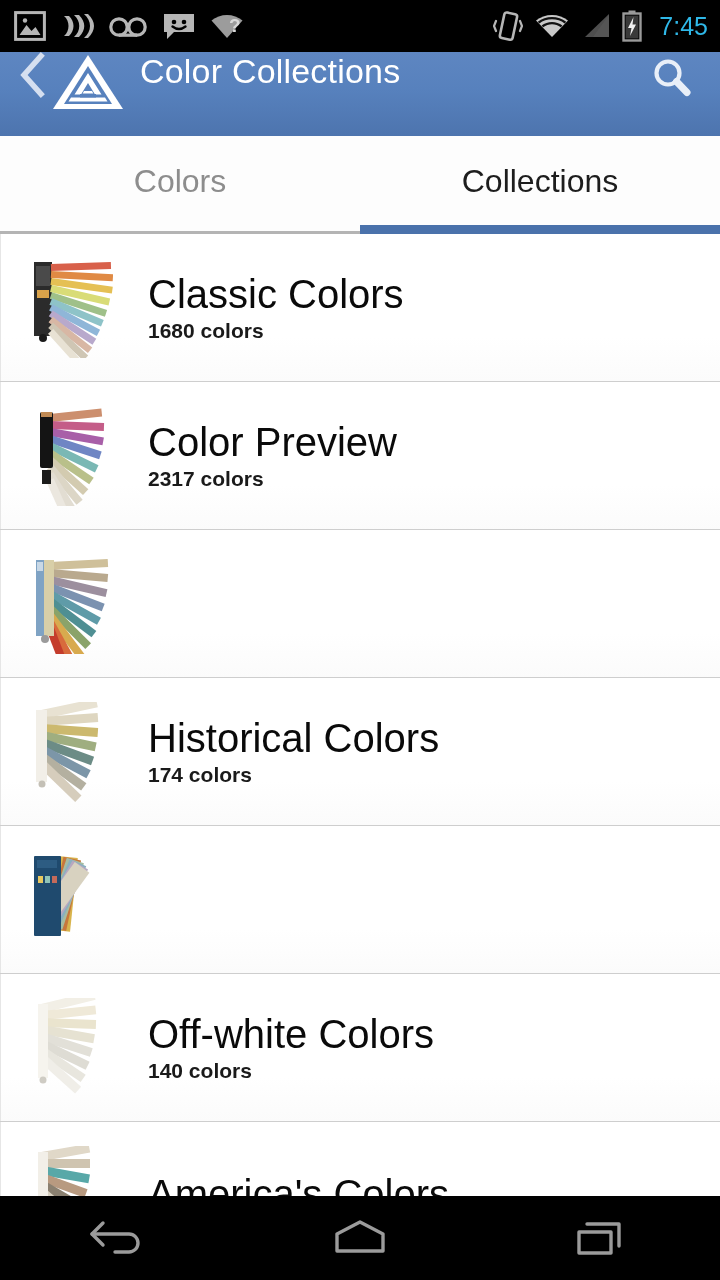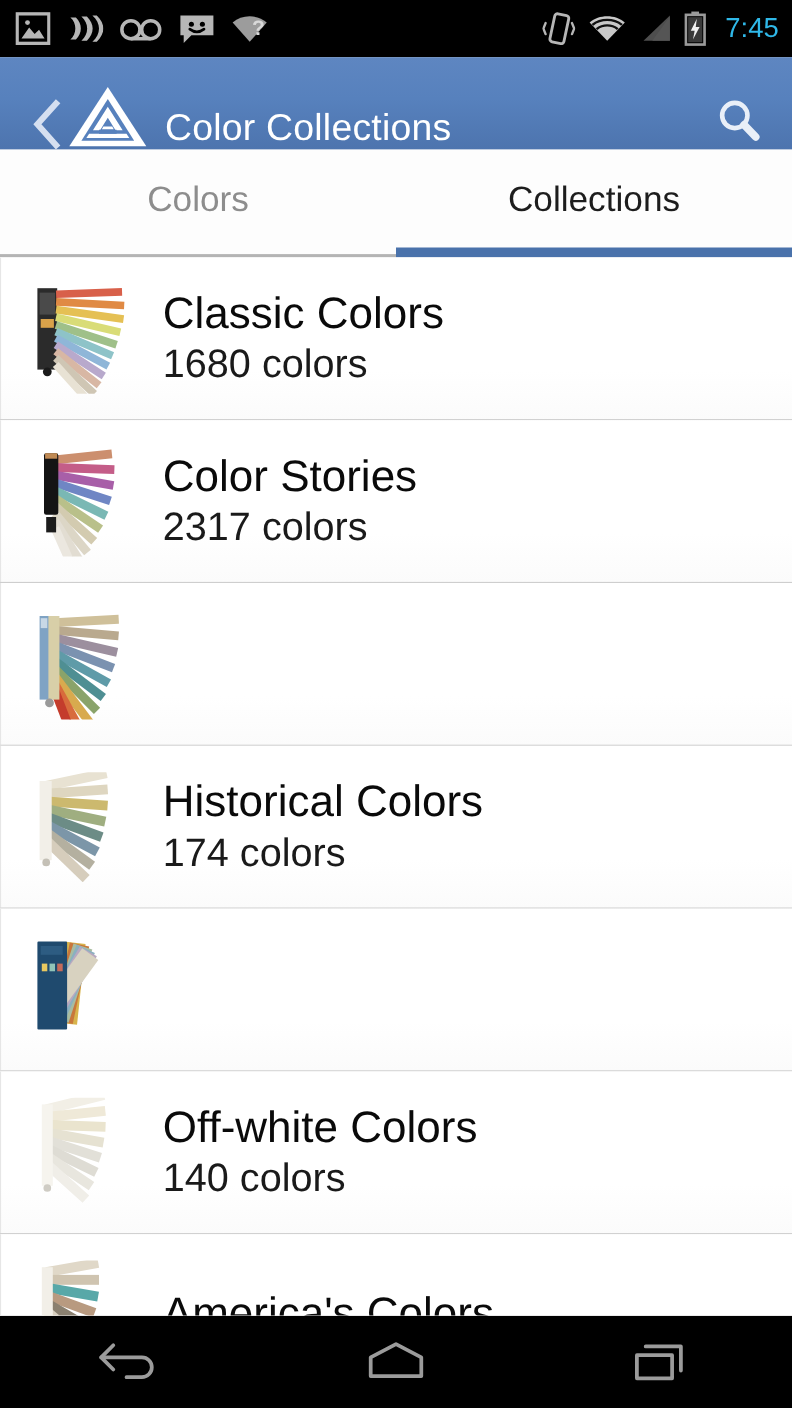--- a/index.html
+++ b/index.html
@@ -16,21 +16,21 @@
   }
   .status-left { display:flex; align-items:center; gap:14px; }
   .status-right { display:flex; align-items:center; gap:11px; }
   .sicon { display:block; }
   .clock { color:#2fb8e8; font-size:25px; letter-spacing:0px; margin-left:6px; font-weight:400; }
 
   
   .appbar {
     flex:0 0 84px; height:84px;
     background:linear-gradient(to bottom,#5e86c1 0%,#5781bd 45%,#4d74ae 100%);
-    display:flex; align-items:flex-end; padding:0 22px 0 28px;
+    display:flex; align-items:flex-start; padding:0 22px 0 18px;
     position:relative;
   }
   .back-chevron { width:30px; height:46px; flex:0 0 30px; margin-right:2px; }
   .logo { width:76px; height:60px; flex:0 0 76px; margin-right:14px; }
   .app-title {
     color:#ffffff; font-size:34px; font-weight:400; letter-spacing:.2px;
     flex:1 1 auto; white-space:nowrap; overflow:hidden;
   }
   .search-btn { width:52px; height:52px; flex:0 0 52px; display:flex; align-items:center; justify-content:center; }
 
@@ -63,21 +63,21 @@
   .row::after{
     content:""; position:absolute; left:0; right:0; bottom:-4px; height:4px;
     background:linear-gradient(to bottom,rgba(0,0,0,.055),rgba(0,0,0,0));
     pointer-events:none;
   }
   .thumb { width:108px; height:108px; flex:0 0 108px; margin-left:18px; margin-right:22px;
            display:flex; align-items:center; justify-content:center; }
   .thumb svg { display:block; }
   .row-text { display:flex; flex-direction:column; justify-content:flex-end; gap:2px; min-width:0; }
   .row-title { font-size:40px; color:#0a0a0a; font-weight:400; line-height:1.12; white-space:nowrap; }
-  .row-sub { font-size:36px; color:#1a1a1a; font-weight:400; line-height:1.2; }
+  .row-sub { font-size:21px; color:#1a1a1a; font-weight:700; line-height:1.2; }
 
   
   .navbar {
     flex:0 0 84px; height:84px; background:#000;
     display:flex; align-items:center; justify-content:space-around;
   }
   .navbtn { width:150px; height:84px; display:flex; align-items:center; justify-content:center; }
 </style>
 </head>
 <body>
@@ -238,21 +238,21 @@
               <rect x="10" y="58" width="44" height="8" fill="#e2ddd2" transform="rotate(58 10 62)"></rect>
               <rect x="10" y="64" width="42" height="8" fill="#ebe7df" transform="rotate(66 10 68)"></rect>
             </g>
             <rect x="0" y="0" width="13" height="56" rx="2" fill="#141414"></rect>
             <rect x="1" y="0" width="11" height="5" fill="#c08a54"></rect>
             <rect x="2" y="58" width="9" height="14" fill="#1c1c1c"></rect>
           </g>
         </svg>
       </div>
       <div class="row-text">
-        <div class="row-title">Color Stories</div>
+        <div class="row-title">Color Preview</div>
         <div class="row-sub">2317 colors</div>
       </div>
     </div>
 
     <div class="row">
       <div class="thumb">
         <svg width="104" height="100" viewBox="0 0 104 100">
           <g transform="translate(16,6)">
             <g>
               <rect x="14" y="2" width="58" height="8" fill="#cfc09a" transform="rotate(-3 14 6)"></rect>

